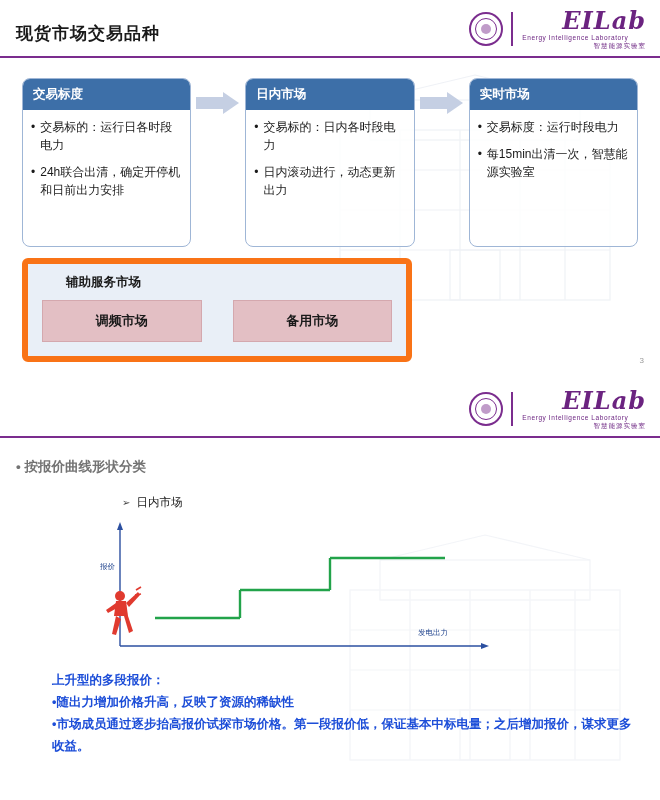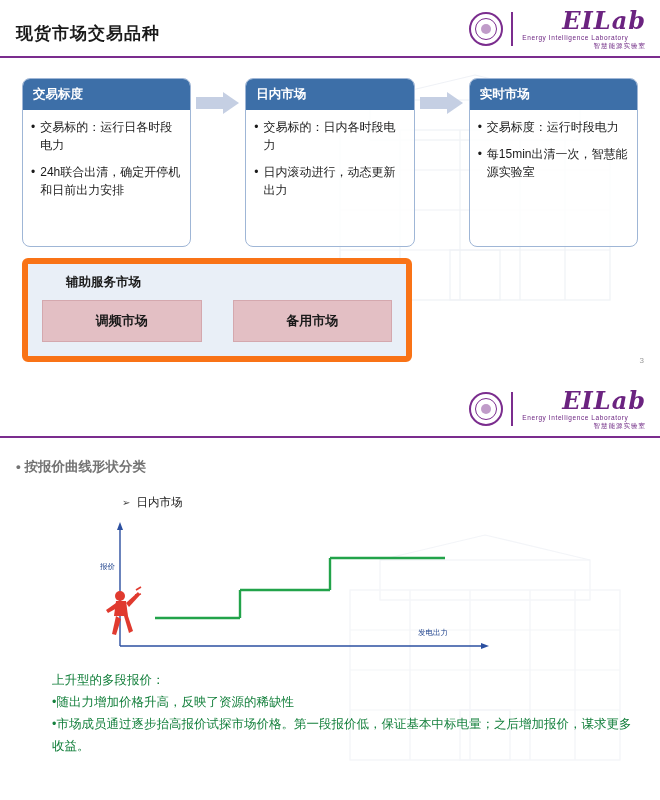--- a/index.html
+++ b/index.html
@@ -278,23 +278,23 @@
     width: 40px;
     height: 52px;
   }
 
   .s2-text {
     position: absolute;
     left: 52px;
     top: 290px;
     width: 580px;
     font-size: 12.5px;
-    font-weight: normal;
+    font-weight: bold;
     line-height: 1.75;
-    color: #15803d;
+    color: #1d4ed8;
   }
   .s2-text p { margin: 0; }
 </style>
 </head>
 <body>
 
 <div class="page">
 
   <div class="slide slide-1">
 

